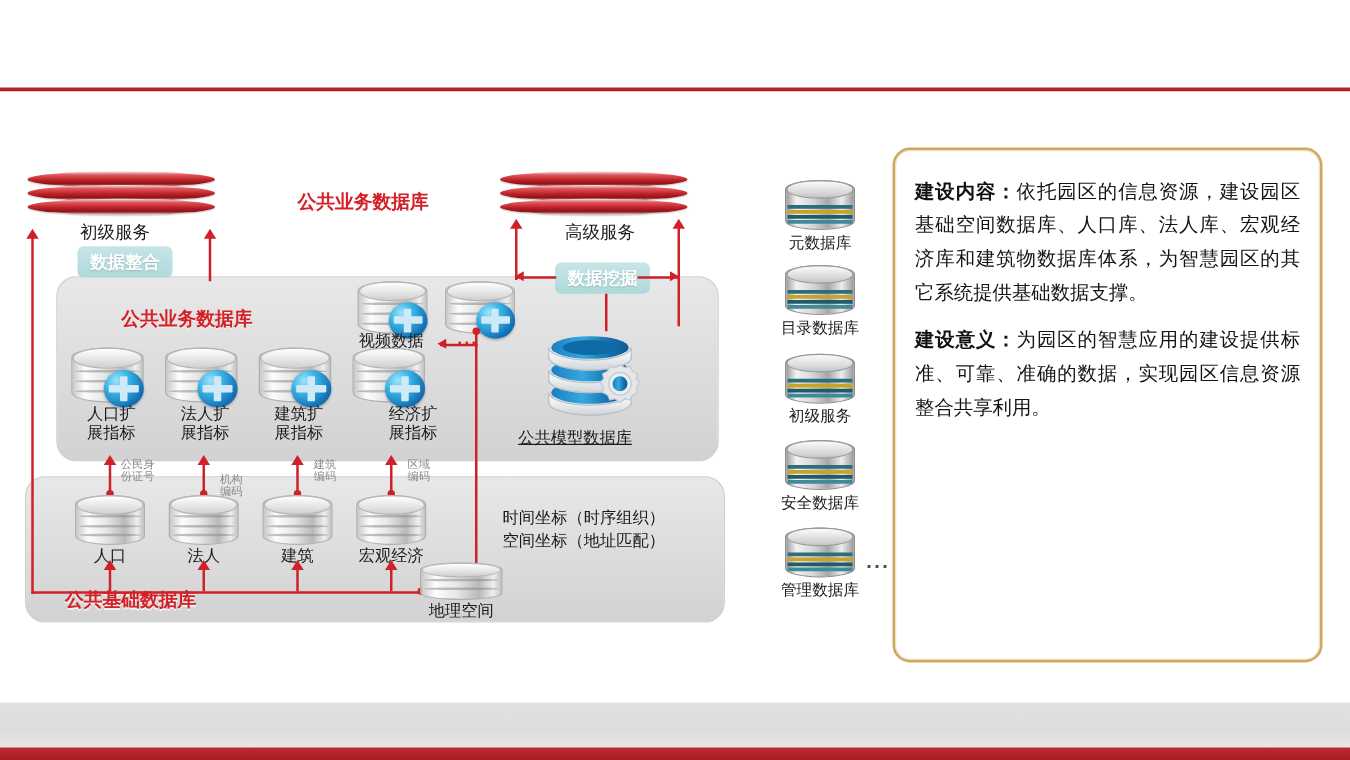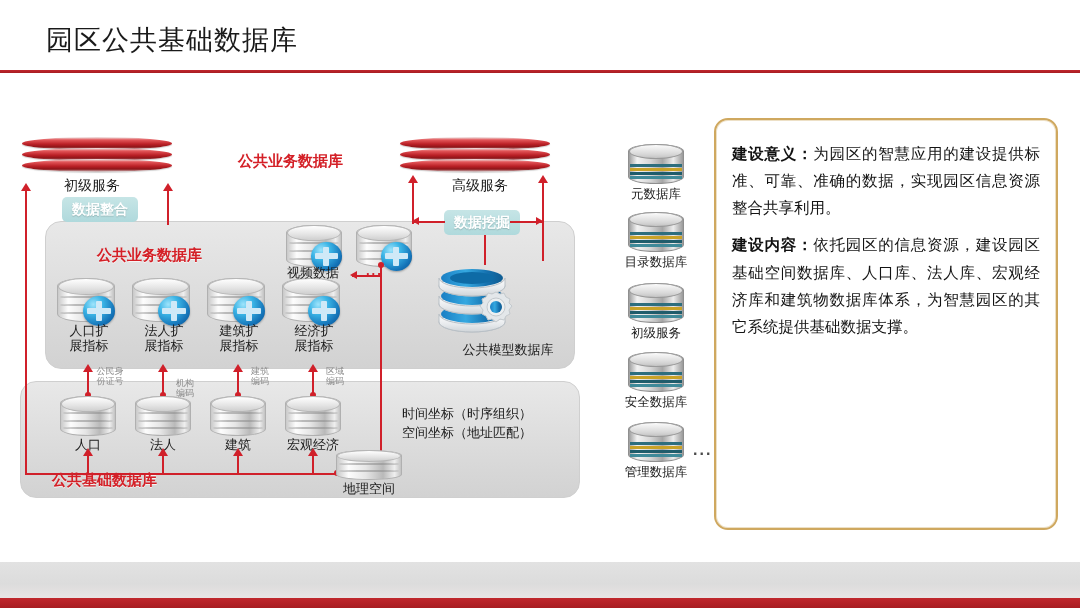--- a/index.html
+++ b/index.html
@@ -192,21 +192,20 @@
     font-size: 15.5px; color: #141414; line-height: 1.75; text-align: justify;
   }
   .info-para + .info-para { margin-top: 10px; }
   .info-head { font-weight: bold; color: #111; }
 </style>
 </head>
 <body>
 
 <div id="slide">
 
-  <div class="title">园区公共基础数据库</div>
   <div class="title-rule"></div>
 
   <div class="panel" id="panel-biz"></div>
   <div class="panel" id="panel-base"></div>
 
   <div class="stack" id="stack-primary">
     <div class="disc d1"></div>
       <div class="disc d2"></div>
       <div class="disc d3"></div>
   </div>
@@ -297,21 +296,21 @@
   <div class="db" style="left:278px; top:278px; width:72px;">
     <div class="cyl" style="width:58px; height:44px; margin-left:4px;">
       <div class="rib" style="top:17px;"></div>
         <div class="rib" style="top:25px;"></div>
         <div class="rib" style="top:33px;"></div>
     </div>
     <div class="globe" style="width:32px; height:30px; left:30px; top:18px;">
       <div class="cross-v" style="left:13px; top:5px; width:6px; height:20px;"></div>
       <div class="cross-h" style="left:4px; top:12px; width:24px; height:6px;"></div>
     </div>
-    <div class="db-label" style="top:46px;">经济扩
+    <div class="db-label" style="top:46px;text-align:right;">经济扩
 展指标</div>
   </div>
   <div class="note" style="left:313px; top:366px;">区域
 编码</div>
 
   <div class="rl-v" style="left:87px; top:370px; height:25px;"></div>
   <div class="arrow-up" style="left:83px; top:364px;"></div>
   <div class="dot" style="left:85px; top:392px;"></div>
 
   <div class="rl-v" style="left:162px; top:370px; height:25px;"></div>
@@ -388,21 +387,21 @@
       <ellipse cx="40" cy="16" rx="22" ry="6" fill="#0e6ba6"></ellipse>
 
       <g transform="translate(64,50)">
         <path d="M0,-20 L4,-18 L8,-19 L10,-15 L14,-13 L13,-9 L16,-6 L13,-2 L14,2 L10,4 L8,8 L4,7 L0,10
                  L-4,7 L-8,8 L-10,4 L-14,2 L-13,-2 L-16,-6 L-13,-9 L-14,-13 L-10,-15 L-8,-19 L-4,-18 Z" fill="#e3e7ea" stroke="#c3c9cd" stroke-width="1"></path>
         <circle cx="0" cy="-5" r="9" fill="#eceff1" stroke="#c3c9cd"></circle>
         <circle cx="0" cy="-5" r="6" fill="url(#bluegrad)"></circle>
       </g>
     </svg>
   </div>
-  <div class="db-label" style="left:508px; top:343px; width:130px;">公共模型数据库</div>
+  <div class="db-label" style="left:460px; top:343px; width:130px;text-decoration:underline;">公共模型数据库</div>
 
   <div class="db" style="left:58px; top:396px; width:60px;">
     <div class="cyl" style="width:56px; height:40px; margin-left:2px;">
       <div class="rib" style="top:15px;"></div>
         <div class="rib" style="top:23px;"></div>
         <div class="rib" style="top:30px;"></div>
     </div>
     <div class="db-label" style="top:42px;">人口</div>
   </div>
   <div class="db" style="left:133px; top:396px; width:60px;">
@@ -497,23 +496,23 @@
       <div class="band" style="top:27px; background:#1f5c6b;"></div>
       <div class="band" style="top:31px; background:#3f8a99;"></div>
     </div>
     <div class="sdb-label">管理数据库</div>
   </div>
 
   <div class="ellipsis-grey" style="left:693px; top:441px;">...</div>
 
   <div id="info-box">
     <p class="info-para">
+      <span class="info-head">建设内容：</span><span>依托园区的信息资源，建设园区基础空间数据库、人口库、法人库、宏观经济库和建筑物数据库体系，为智慧园区的其它系统提供基础数据支撑。</span>
+    </p>
+    <p class="info-para">
       <span class="info-head">建设意义：</span><span>为园区的智慧应用的建设提供标准、可靠、准确的数据，实现园区信息资源整合共享利用。</span>
     </p>
-    <p class="info-para">
-      <span class="info-head">建设内容：</span><span>依托园区的信息资源，建设园区基础空间数据库、人口库、法人库、宏观经济库和建筑物数据库体系，为智慧园区的其它系统提供基础数据支撑。</span>
-    </p>
   </div>
 
   <div class="footer-band"></div>
   <div class="footer-bar"></div>
 
 </div>
 
 </body></html>

